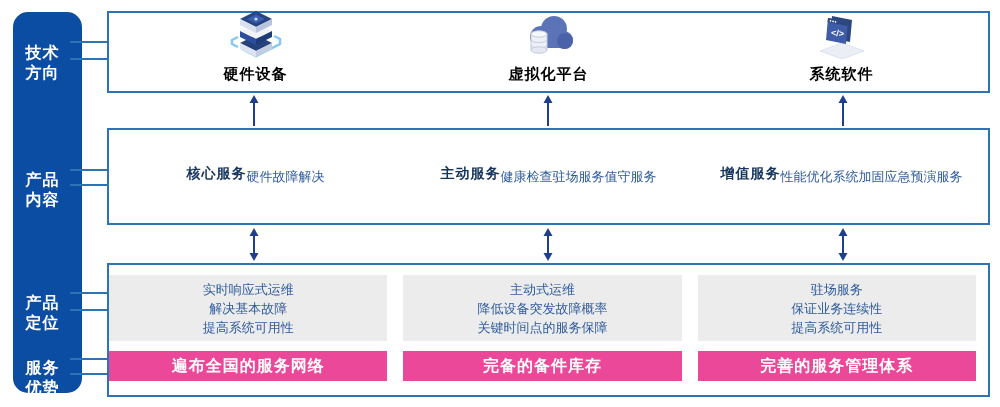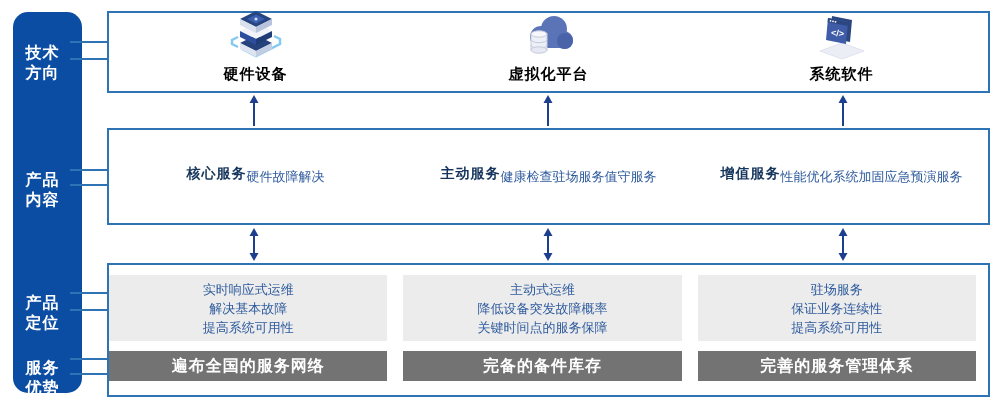--- a/index.html
+++ b/index.html
@@ -41,21 +41,21 @@
   .svc-head{font-size:14px;font-weight:bold;color:#17365d;margin-bottom:5px;letter-spacing:1px;}
   .svc-item{font-size:13px;color:#2f5b9d;line-height:18px;text-align:center;}
   
   .pos-cell{flex:1;display:flex;flex-direction:column;justify-content:space-between;}
   .pos-panel{
     background:#ececec;height:66px;display:flex;flex-direction:column;
     align-items:center;justify-content:center;
   }
   .pos-line{font-size:13px;color:#2f5b9d;line-height:19px;text-align:center;}
   .pos-banner{
-    background:#737373;height:30px;display:flex;align-items:center;justify-content:center;
+    background:#ec4899;height:30px;display:flex;align-items:center;justify-content:center;
     color:#ffffff;font-size:16px;font-weight:bold;letter-spacing:1px;
   }
   
   .arrow{position:absolute;width:12px;}
   .a1{top:95px;height:31px;}
   .a2{top:228px;height:33px;}
   .ax1{left:248px;} .ax2{left:542px;} .ax3{left:837px;}
 </style>
 </head>
 <body>

